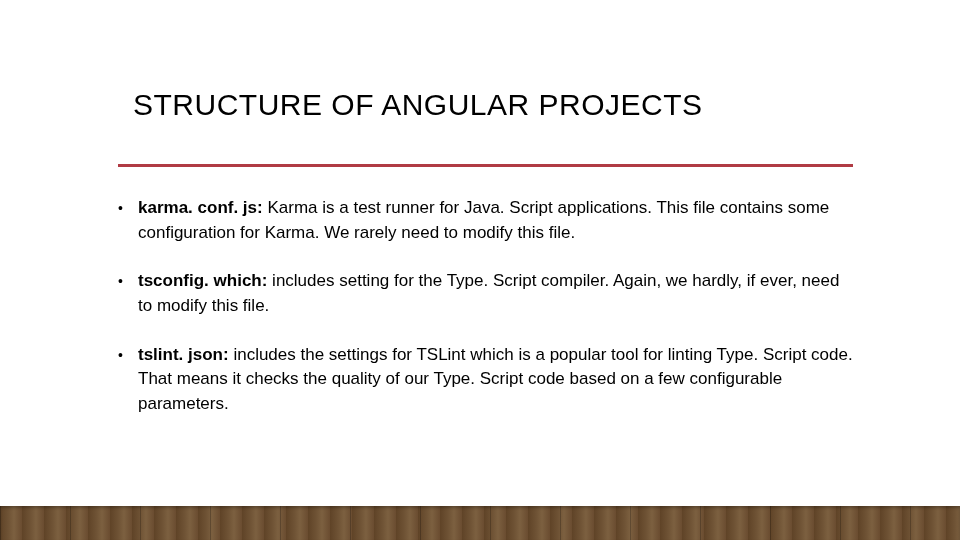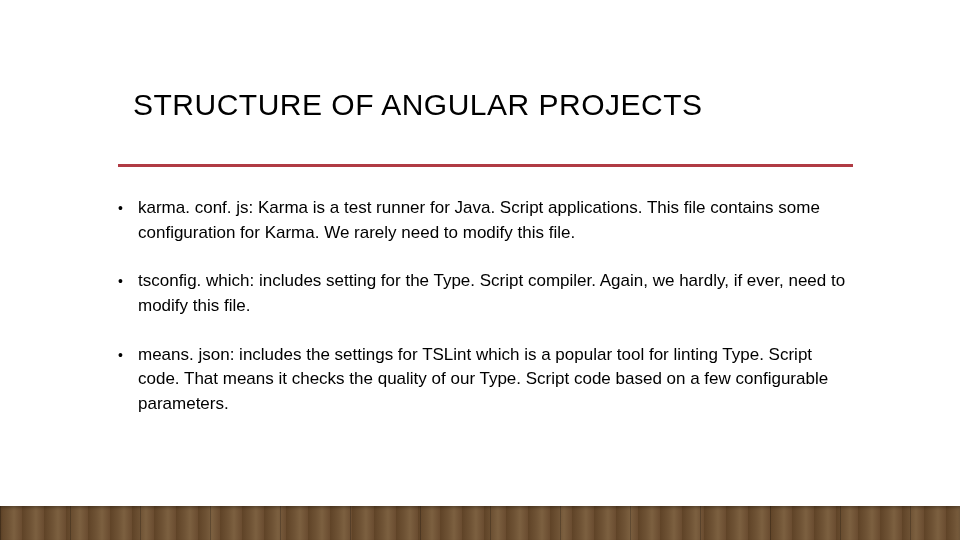--- a/index.html
+++ b/index.html
@@ -50,21 +50,21 @@
     .bullet-marker {
       flex: 0 0 auto;
       width: 20px;
       font-size: 14px;
       padding-top: 2px;
     }
     .bullet-text {
       flex: 1;
     }
     .bullet-text .bold {
-      font-weight: 400;
+      font-weight: 700;
     }
     .wood-floor {
       position: absolute;
       bottom: 0;
       left: 0;
       width: 960px;
       height: 34px;
       background:
         repeating-linear-gradient(90deg,
           rgba(0,0,0,0.22) 0px, rgba(0,0,0,0.22) 1px,
@@ -93,19 +93,19 @@
     <div class="bullet-item">
       <div class="bullet-marker">•</div>
       <div class="bullet-text">
         <span class="bold">tsconfig. which:</span><span> includes setting for the Type. Script compiler. Again, we hardly, if ever, need to modify this file.</span>
       </div>
     </div>
 
     <div class="bullet-item">
       <div class="bullet-marker">•</div>
       <div class="bullet-text">
-        <span class="bold">means. json:</span><span> includes the settings for TSLint which is a popular tool for linting Type. Script code. That means it checks the quality of our Type. Script code based on a few configurable parameters.</span>
+        <span class="bold">tslint. json:</span><span> includes the settings for TSLint which is a popular tool for linting Type. Script code. That means it checks the quality of our Type. Script code based on a few configurable parameters.</span>
       </div>
     </div>
 
   </div>
   <div class="wood-floor"></div>
 </div>
 
 </body></html>

